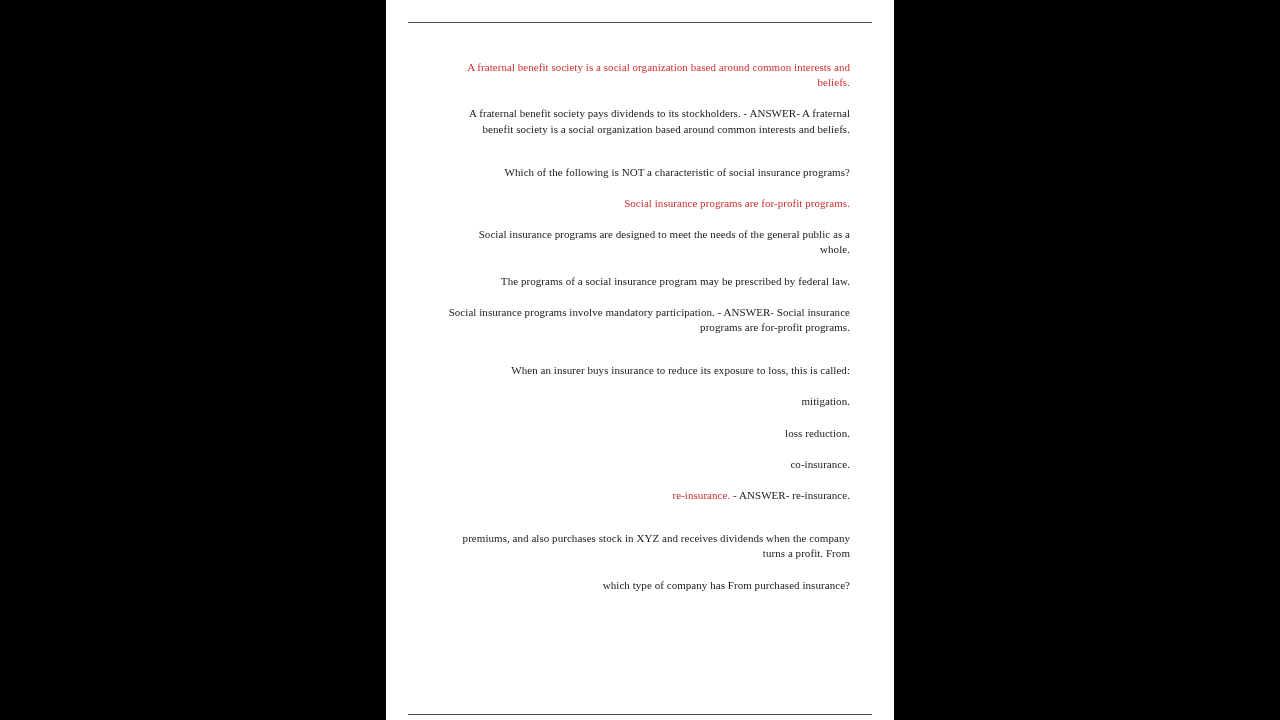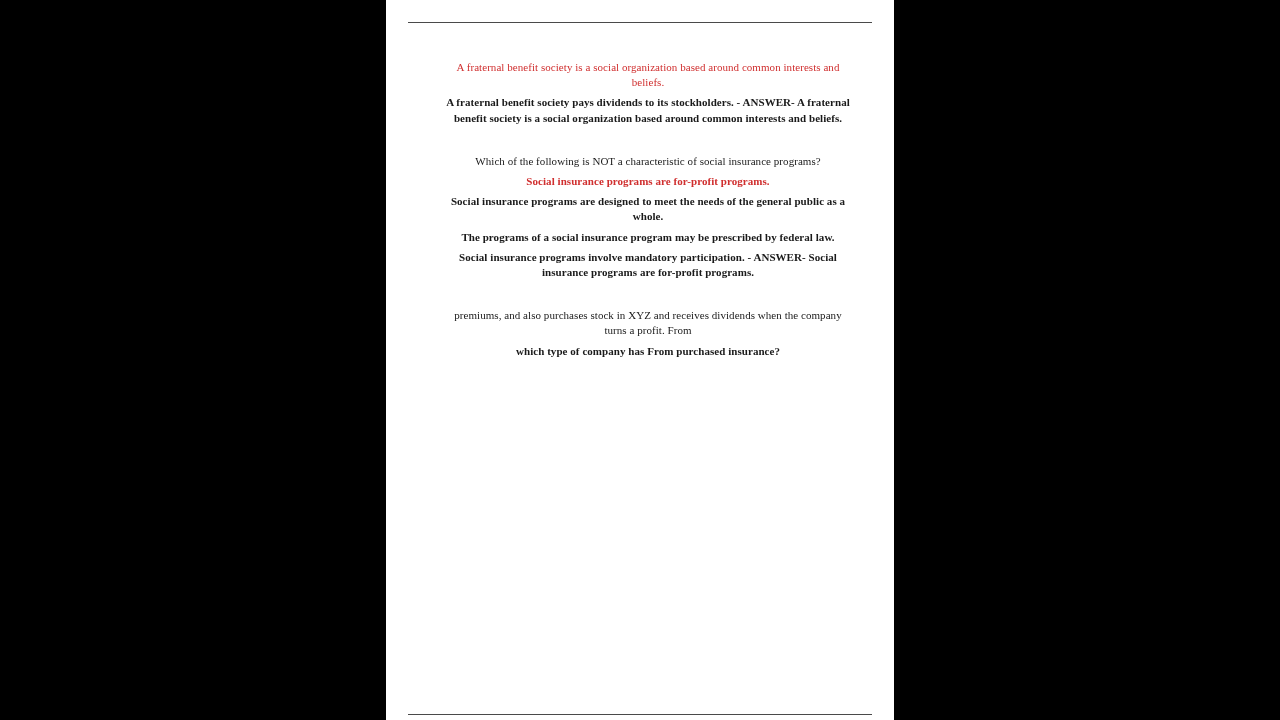--- a/index.html
+++ b/index.html
@@ -49,28 +49,27 @@
     left: 60px;
     top: 60px;
     width: 404px;
   }
 
   .para {
     margin: 0 0 0px 0;
     font-size: 11px;
     line-height: 15.2px;
     color: #1a1a1a;
-    text-align: center;
+    text-align: right;
     letter-spacing: 0.05px;
   }
 
   
   .block .para + .para {
-    margin-top: 5px;
-    font-weight: bold;
+    margin-top: 16px;
   }
 
   
   .block {
     margin-bottom: 28px;
   }
   .block:last-child {
     margin-bottom: 0;
   }
 
@@ -100,20 +99,27 @@
       </div>
 
       <div class="block">
         <p class="para">Which of the following is NOT a characteristic of social insurance programs?</p>
         <p class="para red">Social insurance programs are for-profit programs.</p>
         <p class="para">Social insurance programs are designed to meet the needs of the general public as a whole.</p>
         <p class="para">The programs of a social insurance program may be prescribed by federal law.</p>
         <p class="para">Social insurance programs involve mandatory participation. - ANSWER- Social insurance programs are for-profit programs.</p>
       </div>
 
+      <div class="block">
+        <p class="para">When an insurer buys insurance to reduce its exposure to loss, this is called:</p>
+        <p class="para">mitigation.</p>
+        <p class="para">loss reduction.</p>
+        <p class="para">co-insurance.</p>
+        <p class="para"><span class="red">re-insurance.</span><span> - ANSWER- re-insurance.</span></p>
+      </div>
 
       <div class="block">
         <p class="para">premiums, and also purchases stock in XYZ and receives dividends when the company turns a profit. From</p>
         <p class="para">which type of company has From purchased insurance?</p>
 
         <div class="gap-line"></div>
 
       </div>
 
     </div>

